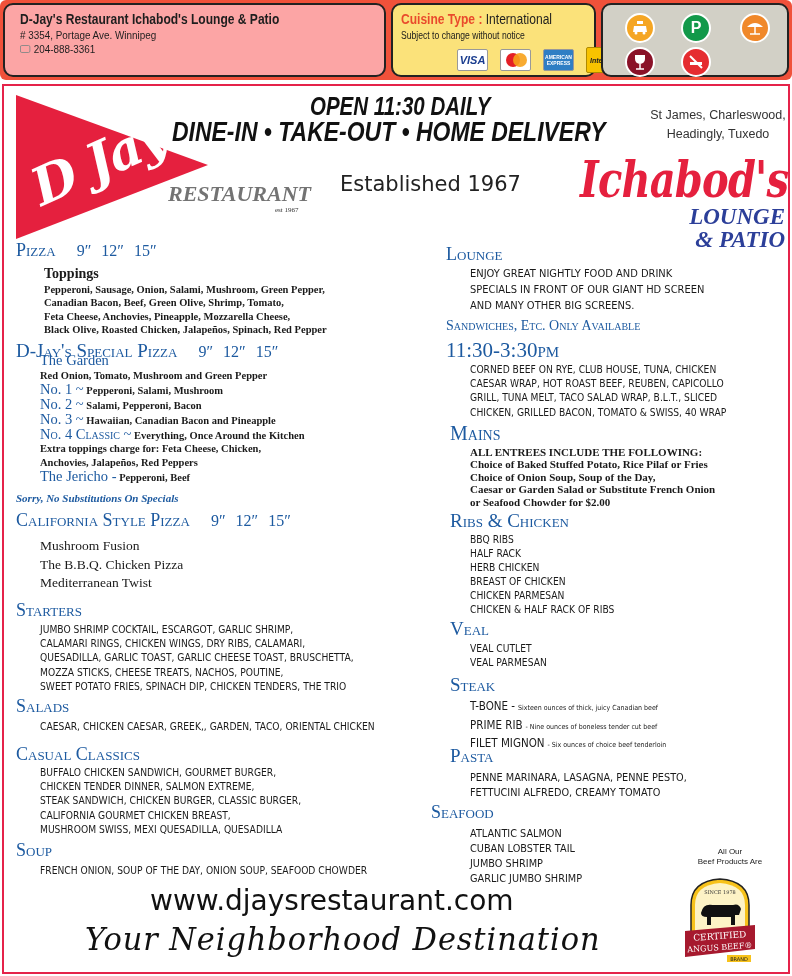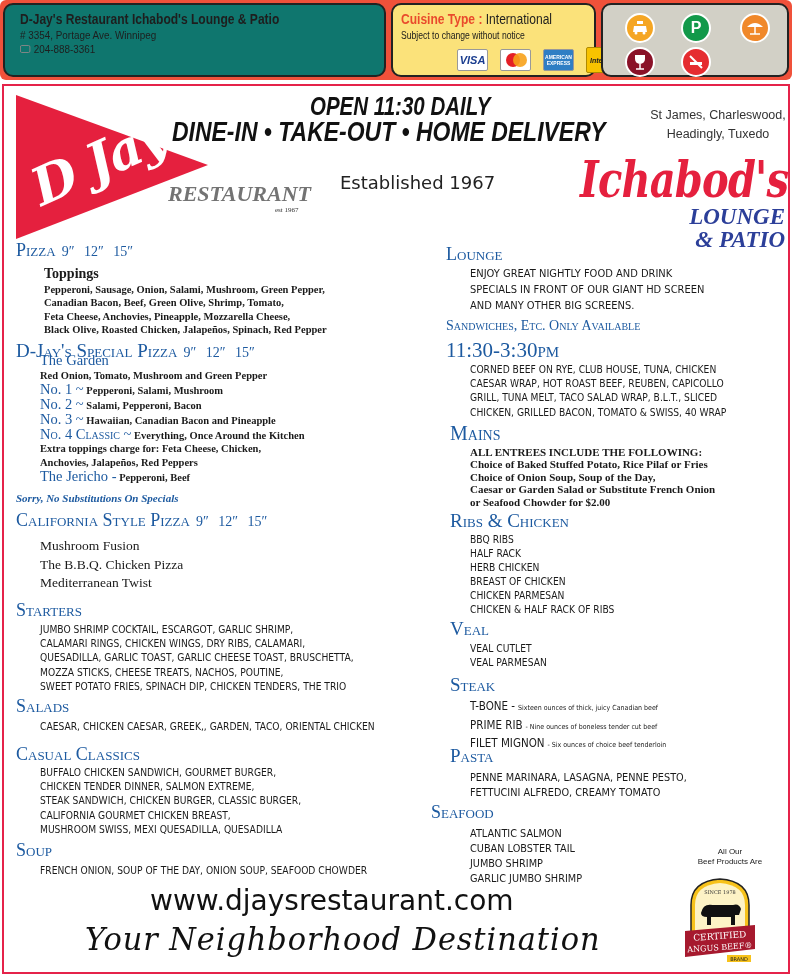--- a/index.html
+++ b/index.html
@@ -2,21 +2,21 @@
 <html><head>
 <meta charset="utf-8">
 <style>
   * { box-sizing: border-box; margin: 0; padding: 0; }
   html, body { width: 792px; height: 976px; background: #ffffff; overflow: hidden; }
   body { position: relative; font-family: "Liberation Sans", sans-serif; color: #1a1a1a; }
 
   
   .header-band { position: absolute; left: 0; top: 0; width: 792px; height: 80px; background: #f0513a; border-radius: 6px; }
   .hdr-box { position: absolute; top: 3px; height: 74px; border: 2px solid #222; border-radius: 10px; }
-  .hdr-info { left: 3px; width: 383px; background: #0f766e; padding: 6px 0 0 15px; }
+  .hdr-info { left: 3px; width: 383px; background: #fca5a5; padding: 6px 0 0 15px; }
   .hdr-cuisine { left: 391px; width: 205px; background: #fbe27a; padding: 6px 0 6px 8px; }
   .hdr-amen { left: 601px; width: 188px; background: #d2d0c6; }
   .hdr-title { font-family: "Liberation Sans", sans-serif; font-weight: bold; font-size: 14px; transform: scaleX(0.86); transform-origin: left; white-space: nowrap; color: #1e1e1e; }
   .hdr-line { font-size: 11.5px; transform: scaleX(0.86); transform-origin: left; white-space: nowrap; margin-top: 2px; color: #1e1e1e; }
   .phone-row { display: flex; align-items: center; gap: 4px; }
   .phone-icon { display: inline-block; width: 12px; height: 8px; border: 1px solid #888; border-radius: 2px; position: relative; }
   .cuisine-line { font-size: 14px; font-weight: bold; transform: scaleX(0.86); transform-origin: left; white-space: nowrap; }
   .cuisine-label { color: #e94a2c; }
   .cuisine-value { color: #1e1e1e; font-weight: normal; }
   .cuisine-note { font-size: 10px; transform: scaleX(0.86); transform-origin: left; white-space: nowrap; margin-top: 3px; }
@@ -35,27 +35,27 @@
 
   .pennant { position: absolute; left: 16px; top: 95px; width: 0; height: 0;
     border-top: 70px solid transparent; border-bottom: 74px solid transparent; border-left: 192px solid #e5203e; }
   .pennant-script { position: absolute; left: 26px; top: 122px; font-family: "DejaVu Serif", serif; font-style: italic; font-weight: bold; color: #fff; font-size: 52px; transform: rotate(-24deg); letter-spacing: -2px; }
   .restaurant-word { position: absolute; left: 168px; top: 181px; font-family: "Liberation Serif", serif; font-style: italic; font-weight: bold; font-size: 22px; color: #737373; }
   .est-small { position: absolute; left: 275px; top: 206px; font-family: "Liberation Serif", serif; font-size: 7px; color: #333; }
 
   .open-line { position: absolute; left: 310px; top: 92px; font-family: "Liberation Sans", sans-serif; font-weight: bold; font-style: italic; font-size: 25px; transform: scaleX(0.82); transform-origin: left; white-space: nowrap; color: #111; }
   .service-line { position: absolute; left: 172px; top: 116px; font-family: "Liberation Sans", sans-serif; font-weight: bold; font-style: italic; font-size: 28px; transform: scaleX(0.82); transform-origin: left; white-space: nowrap; color: #111; }
   .areas { position: absolute; left: 648px; top: 106px; width: 140px; text-align: center; font-size: 12.5px; line-height: 19px; color: #333; }
-  .established { position: absolute; left: 340px; top: 172px; font-family: "DejaVu Sans", sans-serif; font-size: 18px; color: #222; }
+  .established { position: absolute; left: 340px; top: 172px; font-family: "DejaVu Sans", sans-serif; font-size: 21px; color: #222; }
   .ichabods { position: absolute; left: 580px; top: 150px; font-family: "DejaVu Serif", serif; font-style: italic; font-weight: bold; font-size: 50px; color: #e5203e; transform: scaleX(0.8); transform-origin: left; white-space: nowrap; letter-spacing: -1px; }
   .lounge-patio { position: absolute; left: 620px; top: 205px; font-family: "Liberation Serif", serif; font-weight: bold; font-style: italic; font-size: 23px; line-height: 23px; color: #2c3f99; text-align: right; width: 165px; }
 
   
   .sec-title { position: absolute; font-family: "Liberation Serif", serif; color: #1d5aa0; font-size: 18px; font-variant: small-caps; white-space: nowrap; }
-  .sec-title .sizes { font-variant: normal; font-size: 14px; margin-left: 6px; word-spacing: 6px; }
+  .sec-title .sizes { font-variant: normal; font-size: 16px; margin-left: 21px; word-spacing: 6px; }
   .sans-items { position: absolute; font-family: "DejaVu Sans", sans-serif; font-size: 10.2px; line-height: 14.2px; color: #1a1a1a; white-space: nowrap; transform: scaleX(0.9); transform-origin: left; }
   .serif-bold { position: absolute; font-family: "Liberation Serif", serif; font-weight: bold; font-size: 10.5px; line-height: 13.4px; color: #1a1a1a; white-space: nowrap; }
   .serif-items { position: absolute; font-family: "Liberation Serif", serif; font-size: 13.5px; line-height: 18.5px; color: #1a1a1a; white-space: nowrap; }
   .blue { color: #1d5aa0; font-family: "Liberation Serif", serif; font-weight: normal; font-size: 14.5px; }
   .blue-sc { font-variant: small-caps; }
   .toppings-head { position: absolute; left: 44px; top: 266px; font-family: "Liberation Serif", serif; font-weight: bold; font-size: 14px; }
   .sorry { position: absolute; left: 16px; top: 492px; font-family: "Liberation Serif", serif; font-weight: bold; font-style: italic; font-size: 11px; color: #1d5aa0; }
   .steak-row { white-space: nowrap; }
   .steak-row .name { font-size: 11.5px; }
   .steak-row .desc { font-size: 7px; }

